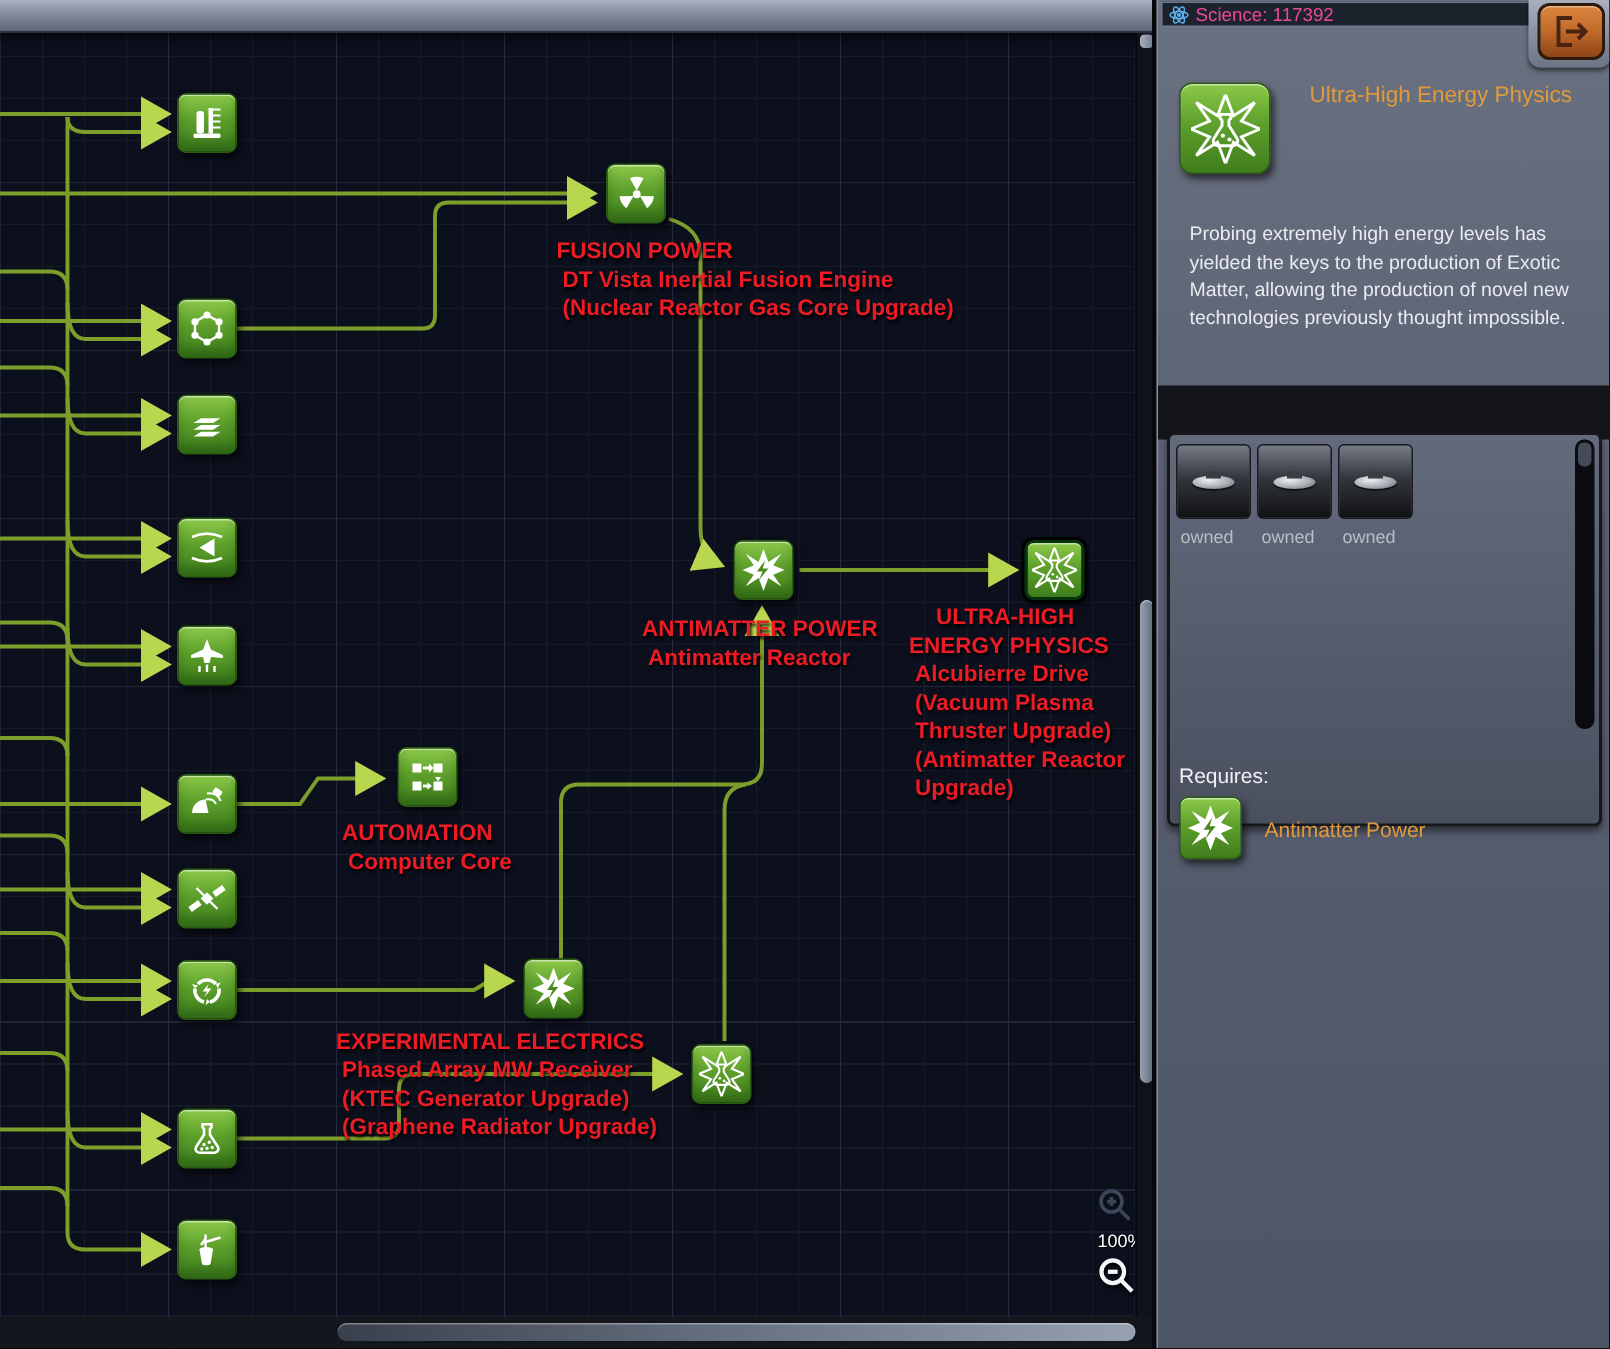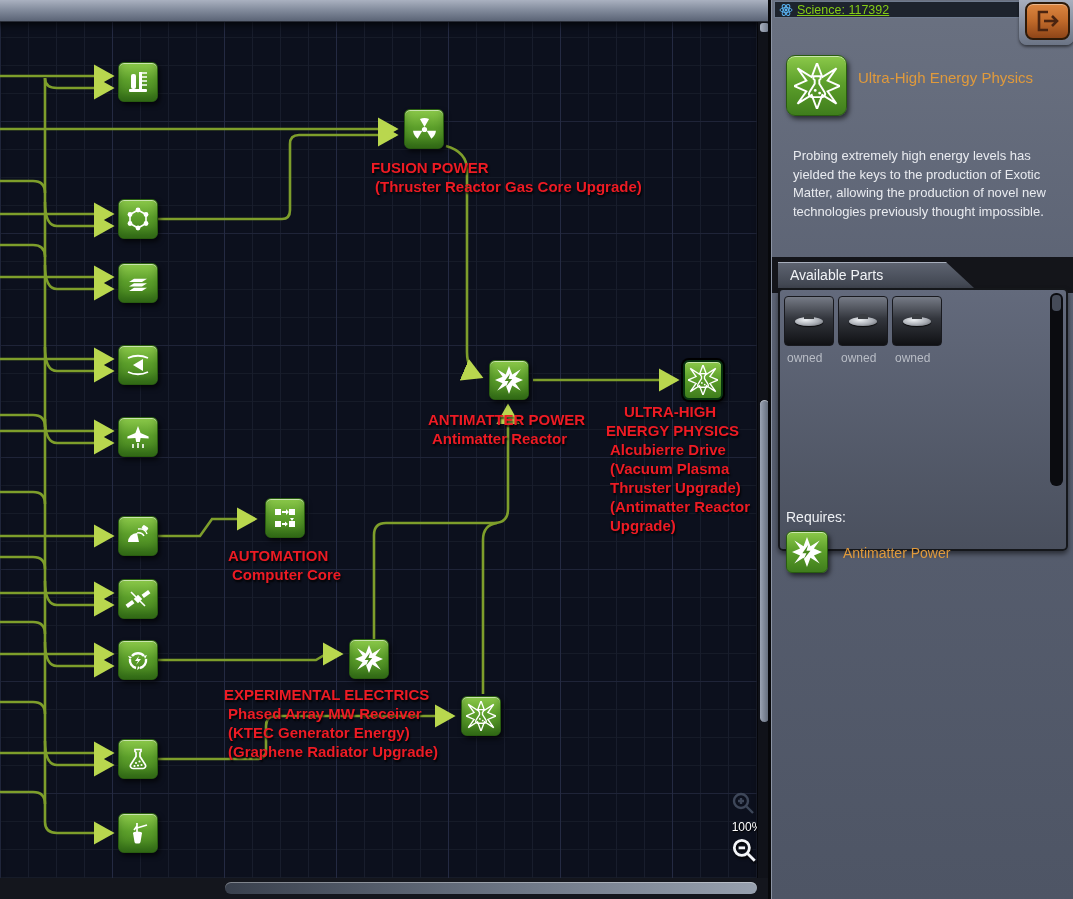--- a/index.html
+++ b/index.html
@@ -51,34 +51,34 @@
     box-shadow:inset 0 1px 0 rgba(255,255,255,.35); }
 
   
   #divider { position:absolute; left:768px; top:0; width:3px; height:899px; background:#07080b; }
   #panel { position:absolute; left:771px; top:0; width:302px; height:899px;
     background:linear-gradient(180deg,#6a7181 0%,#596071 40%,#4e5565 100%);
     border-left:1px solid #8b93a3; }
 
   #science-bar { position:absolute; left:2px; top:1px; width:247px; height:17px;
     background:#1d232d; border:1px solid #6e7a8e; display:flex; align-items:center; gap:4px; padding:0 4px; }
-  #science-bar span { color:#84cc16; font-size:12.5px;text-decoration:underline; }
+  #science-bar span { color:#ec4899; font-size:12.5px; }
 
   #exit-tab { position:absolute; left:247px; top:0; width:55px; height:45px; border-radius:0 0 8px 8px;
     background:linear-gradient(180deg,#a8afbe,#6b7485); box-shadow:0 2px 3px rgba(0,0,0,.5); }
   #exit-btn { position:absolute; left:253px; top:2px; width:45px; height:38px; border-radius:8px;
     background:linear-gradient(180deg,#dd8640 0%,#c06a2a 50%,#8e4518 100%);
     border:2px solid #2e1a08; display:flex; align-items:center; justify-content:center;
     box-shadow:inset 0 1px 0 rgba(255,255,255,.4); }
 
   #tech-icon { position:absolute; left:14px; top:55px; width:61px; height:61px; border-radius:9px;
     background:linear-gradient(180deg,#8cc94a 0%,#5da02b 45%,#3f7d1c 100%);
     border:1px solid #295c10; box-shadow:inset 0 1px 0 rgba(255,255,255,.55), 2px 3px 5px rgba(0,0,0,.6);
     display:flex; align-items:center; justify-content:center; }
-  #tech-title { position:absolute; left:86px; top:69px; width:205px; color:#e09a3c; font-size:15px; }
+  #tech-title { position:absolute; left:86px; top:55px; width:205px; color:#e09a3c; font-size:15px;text-align:center; }
   #tech-desc { position:absolute; left:21px; top:147px; width:282px; color:#e9ebf0; font-size:13px; line-height:18.5px; }
 
   #parts-band { position:absolute; left:0; top:257px; width:302px; height:36px; background:#14151a; }
   #parts-tab { position:absolute; left:6px; top:262px; width:196px; height:26px;
     background:linear-gradient(180deg,#5d6370 0%,#3e434e 100%);
     clip-path:polygon(0 0,168px 0,196px 26px,0 26px);
     border-top:1px solid #a7aebb; color:#f2f4f7; font-size:14px; line-height:25px; padding-left:12px; }
   #parts-box { position:absolute; left:6px; top:288px; width:290px; height:263px; border-radius:5px;
     background:linear-gradient(180deg,#636a7c 0%,#4a505e 100%); border:2px solid #15171b;
     box-shadow:0 3px 5px rgba(0,0,0,.5); }
@@ -301,21 +301,22 @@
       <svg width="30" height="30" viewBox="0 0 26 26">
         <polygon points="13,0 16,8 24,3 19,10 26,13 19,16 24,23 16,18 13,26 10,18 2,23 7,16 0,13 7,10 2,3 10,8" fill="none" stroke="#fff" stroke-width="1.2"></polygon>
         <path d="M11,7.5 h4 v1.5 l-0.7,0.7 v2 l3,4.8 a1.8,1.8 0 0 1 -1.6,2.8 h-5.4 a1.8,1.8 0 0 1 -1.6,-2.8 l3,-4.8 v-2 l-0.7,-0.7 z" fill="none" stroke="#fff" stroke-width="1.2"></path>
         <circle cx="12" cy="15.5" r="0.8" fill="#fff"></circle>
           <circle cx="14.5" cy="17" r="0.8" fill="#fff"></circle>
       </svg>
     </div>
 
     <div class="label" style="left:371px;top:136px">
       <div class="lt">FUSION POWER</div>
-      <div class="lp">(Thruster Reactor Gas Core Upgrade)</div>
+      <div class="lp">DT Vista Inertial Fusion Engine</div>
+      <div class="lp">(Nuclear Reactor Gas Core Upgrade)</div>
     </div>
     <div class="label" style="left:428px;top:388px">
       <div class="lt">ANTIMATTER POWER</div>
       <div class="lp">Antimatter Reactor</div>
     </div>
     <div class="label" style="left:228px;top:524px">
       <div class="lt">AUTOMATION</div>
       <div class="lp">Computer Core</div>
     </div>
     <div class="label center-title" style="left:606px;top:380px">
@@ -323,21 +324,21 @@
       <div class="lt">ENERGY PHYSICS</div>
       <div class="lp">Alcubierre Drive</div>
       <div class="lp">(Vacuum Plasma</div>
       <div class="lp">Thruster Upgrade)</div>
       <div class="lp">(Antimatter Reactor</div>
       <div class="lp">Upgrade)</div>
     </div>
     <div class="label" style="left:224px;top:663px">
       <div class="lt">EXPERIMENTAL ELECTRICS</div>
       <div class="lp">Phased Array MW Receiver</div>
-      <div class="lp">(KTEC Generator Energy)</div>
+      <div class="lp">(KTEC Generator Upgrade)</div>
       <div class="lp">(Graphene Radiator Upgrade)</div>
     </div>
 
     <div id="zoom-widget">
       <svg id="zoom-plus" width="26" height="26" viewBox="0 0 26 26">
         <g stroke="#3e4759" stroke-width="2.4" fill="none">
           <circle cx="11" cy="11" r="7"></circle>
             <path d="M16.5,16.5 L23,23"></path>
             <path d="M8,11 h6 M11,8 v6"></path>
         </g>
@@ -393,21 +394,20 @@
         <polygon points="13,0 16,8 24,3 19,10 26,13 19,16 24,23 16,18 13,26 10,18 2,23 7,16 0,13 7,10 2,3 10,8" fill="none" stroke="#fff" stroke-width="1.1"></polygon>
         <path d="M11,7.5 h4 v1.5 l-0.7,0.7 v2 l3,4.8 a1.8,1.8 0 0 1 -1.6,2.8 h-5.4 a1.8,1.8 0 0 1 -1.6,-2.8 l3,-4.8 v-2 l-0.7,-0.7 z" fill="none" stroke="#fff" stroke-width="1.1"></path>
         <circle cx="12" cy="15.5" r="0.8" fill="#fff"></circle>
           <circle cx="14.5" cy="17" r="0.8" fill="#fff"></circle>
       </svg>
     </div>
     <div id="tech-title">Ultra-High Energy Physics</div>
     <div id="tech-desc">Probing extremely high energy levels has yielded the keys to the production of Exotic Matter, allowing the production of novel new technologies previously thought impossible.</div>
 
     <div id="parts-band"></div>
-    <div id="parts-tab">Available Parts</div>
 
     <div id="parts-box">
       <div class="part-tile" style="left:4px">
         <div class="saucer"></div>
       </div>
       <div class="part-tile" style="left:58px">
         <div class="saucer"></div>
       </div>
       <div class="part-tile" style="left:112px">
         <div class="saucer"></div>

